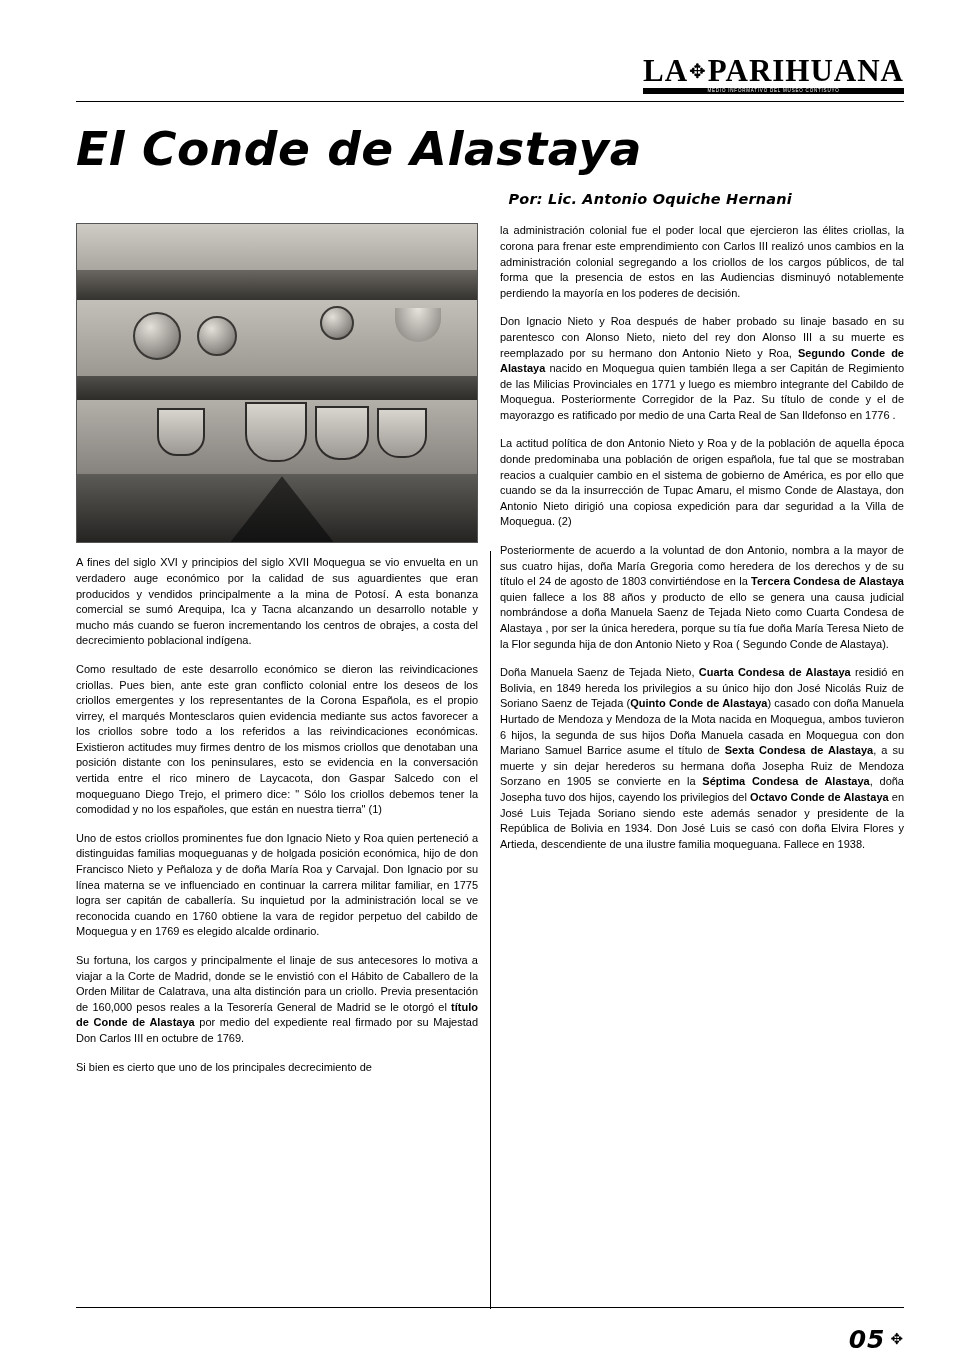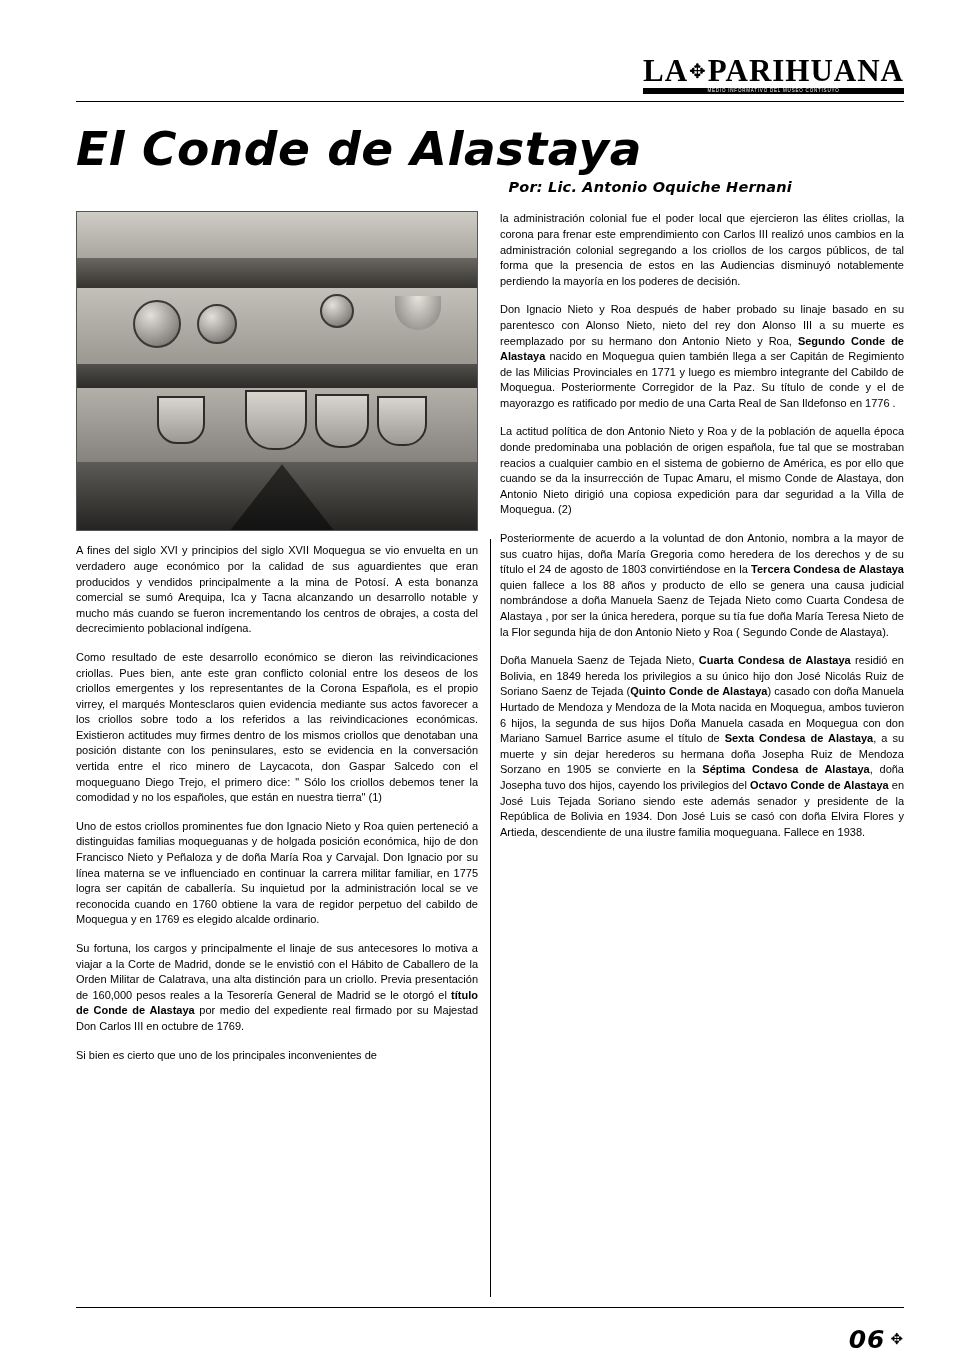--- a/index.html
+++ b/index.html
@@ -72,21 +72,21 @@
     letter-spacing: 0.5px;
     margin-top: 22px;
     line-height: 1.05;
   }
   .byline {
     font-family: "DejaVu Sans", sans-serif;
     font-style: italic;
     font-weight: bold;
     font-size: 14.5px;
     text-align: right;
-    margin-top: 6px;
+    margin-top: 18px;
     padding-right: 112px;
     letter-spacing: 0.2px;
   }
   
   .content {
     position: relative;
     margin-top: 16px;
   }
   .col-divider {
     position: absolute;
@@ -245,22 +245,22 @@
         <div class="shield s2"></div>
         <div class="shield s3"></div>
         <div class="arch"></div>
 
       </div>
 
       <p>A fines del siglo XVI y principios del siglo XVII Moquegua se vio envuelta en un verdadero auge económico por la calidad de sus aguardientes que eran producidos y vendidos principalmente a la mina de Potosí. A esta bonanza comercial se sumó Arequipa, Ica y Tacna  alcanzando un desarrollo notable y mucho más cuando se fueron incrementando los centros de obrajes, a costa del decrecimiento poblacional indígena.</p>
       <p>Como resultado de este desarrollo económico se dieron las reivindicaciones criollas. Pues bien, ante este gran conflicto colonial entre los deseos de los criollos emergentes y los representantes de la Corona Española, es el propio virrey, el marqués Montesclaros quien evidencia mediante sus actos favorecer a los criollos sobre todo a los referidos a las reivindicaciones económicas. Existieron actitudes muy firmes dentro de los mismos criollos que denotaban una posición distante con los peninsulares, esto se evidencia en la conversación vertida  entre el rico minero de Laycacota, don Gaspar Salcedo con el moqueguano Diego Trejo, el primero dice: " Sólo los criollos debemos tener la comodidad y no los españoles, que están en nuestra tierra" (1)</p>
       <p>Uno de estos criollos prominentes fue don Ignacio Nieto y Roa quien perteneció a distinguidas familias moqueguanas y de holgada posición económica, hijo de don Francisco Nieto y Peñaloza y de doña María Roa y Carvajal. Don Ignacio por su línea materna  se ve influenciado en continuar la carrera militar familiar, en 1775 logra ser capitán de caballería. Su inquietud por la administración local se ve reconocida cuando en 1760 obtiene la vara de regidor perpetuo del cabildo de Moquegua y en 1769 es elegido alcalde ordinario.</p>
       <p><span>Su fortuna, los cargos y principalmente el linaje de sus antecesores lo motiva a viajar a la Corte de Madrid, donde se le envistió con el Hábito de Caballero de la Orden Militar de Calatrava, una alta distinción  para un criollo. Previa presentación de 160,000 pesos reales a la Tesorería General de Madrid  se le otorgó el </span><b>título de Conde de Alastaya</b><span> por medio del expediente real firmado por su Majestad Don Carlos III en octubre de 1769.</span></p>
-      <p class="nomargin">Si bien es cierto que uno de los principales inconvenientes de</p>
+      <p class="nomargin">Si bien es cierto que uno de los principales decrecimiento de</p>
     </div>
 
     <div class="clear"></div>
   </div>
 
   <div class="rule-bottom"></div>
-  <div class="folio"><span>06</span><span class="swirl-s">✥</span></div>
+  <div class="folio"><span>05</span><span class="swirl-s">✥</span></div>
 
 </div>
 
 </body></html>

